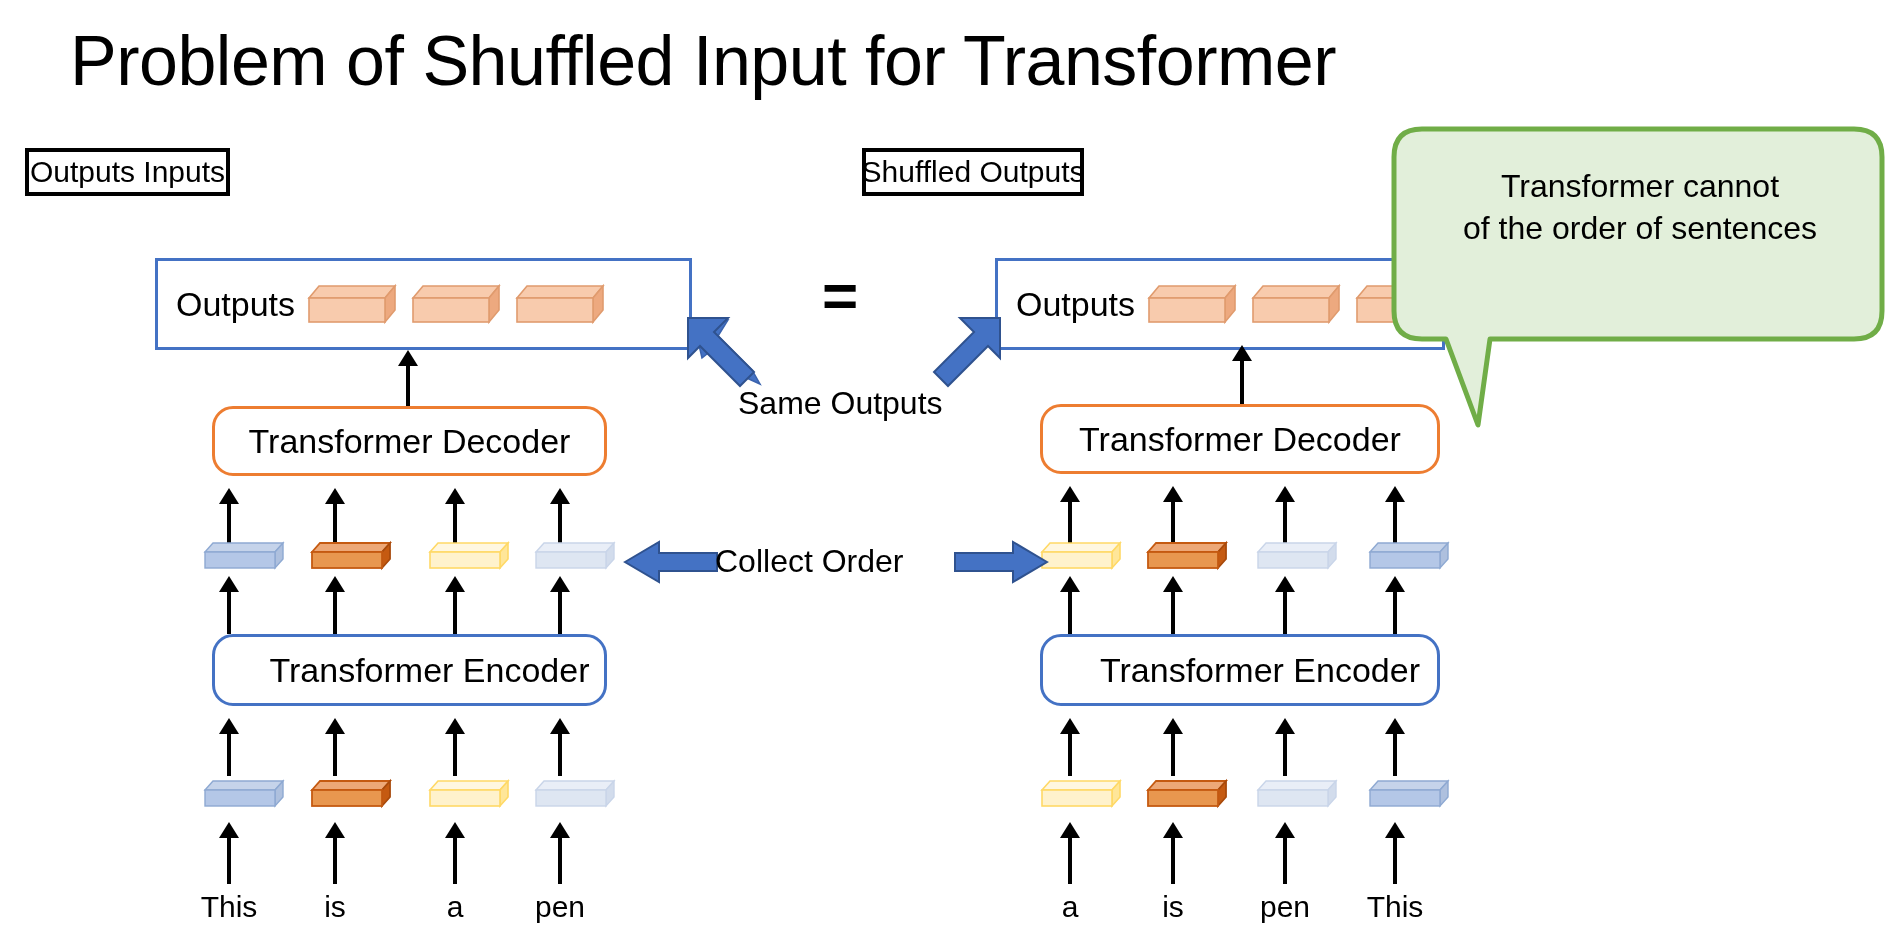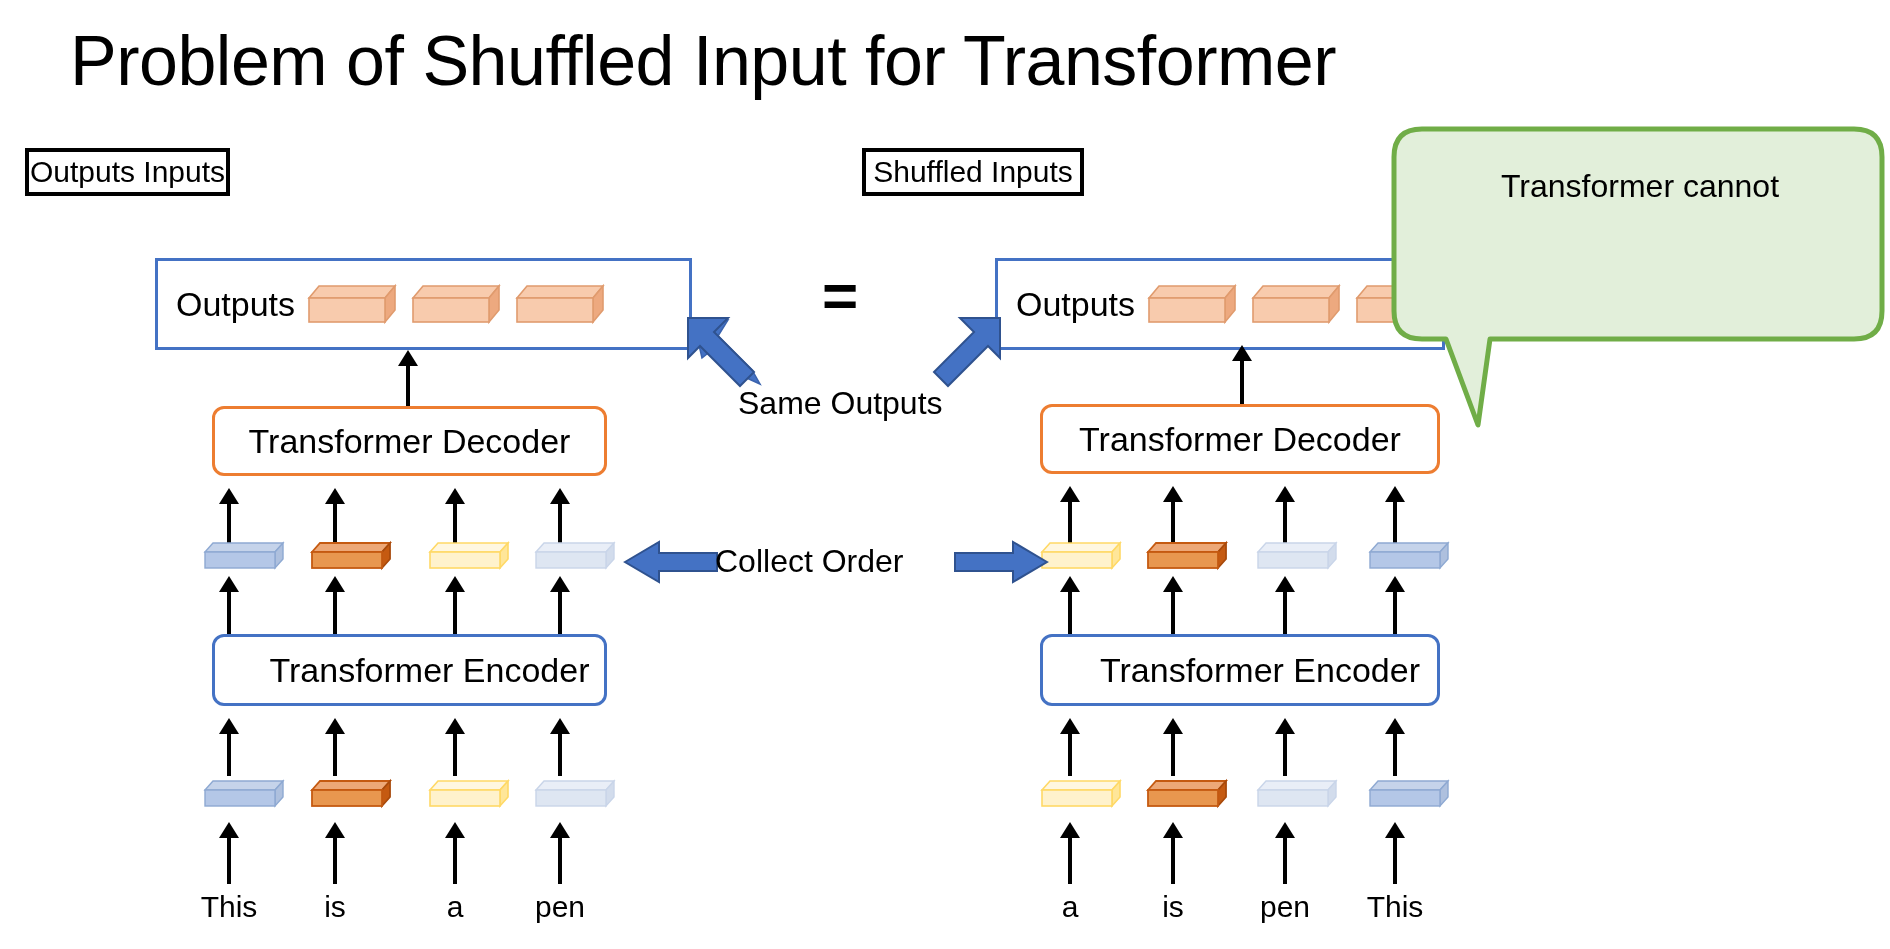--- a/index.html
+++ b/index.html
@@ -49,21 +49,21 @@
     color: #000;
     margin-left: 18px;
     margin-right: 14px;
     white-space: nowrap;
   }
   .outputs-blocks { display: flex; align-items: center; gap: 18px; }
 
   
   .tbox {
     border: 3px solid;
-    border-radius: 12px;
+    border-radius: 21px;
     background: #ffffff;
     display: flex; align-items: center; justify-content: center;
     font-size: 34px; color: #000;
     white-space: nowrap;
   }
   .tbox.decoder { border-color: #ED7D31; }
   .tbox.encoder { border-color: #4472C4; padding-left: 40px; }
 
   
   .uparrow { position: absolute; }
@@ -108,21 +108,21 @@
 
 <div id="stage">
 
   <div class="abs title">Problem of Shuffled Input for Transformer</div>
 
   <div class="abs caption-box" style="left:25px; top:148px; width:205px; height:48px;">
     <span>Outputs Inputs</span>
   </div>
 
   <div class="abs caption-box" style="left:862px; top:148px; width:222px; height:48px;">
-    <span>Shuffled Inputs</span>
+    <span>Shuffled Outputs</span>
   </div>
 
   <div class="abs outputs-panel" style="left:155px; top:258px; width:537px; height:92px;">
     <span class="outputs-label">Outputs</span>
     <div class="outputs-blocks">
 
       <svg width="86" height="40" viewBox="0 0 86 40">
         <polygon points="0,14 10,2 86,2 76,14" fill="#F8CBAD" stroke="#E09B6E" stroke-width="1.6"></polygon>
         <polygon points="76,14 86,2 86,26 76,38" fill="#EDA97F" stroke="#E09B6E" stroke-width="1.6"></polygon>
         <rect x="0" y="14" width="76" height="24" fill="#F8CBAD" stroke="#E09B6E" stroke-width="1.6"></rect>
@@ -453,16 +453,17 @@
                L 100 214
                L 88 300
                L 56 214
                L 32 214
                Q 4 214 4 186
                L 4 32
                Q 4 4 32 4 Z" fill="#E2EFDA" stroke="#70AD47" stroke-width="5" stroke-linejoin="round"></path>
     </svg>
     <div class="bubble-text" style="top:40px;">
       <div>Transformer cannot</div>
+      <div>of the order of sentences</div>
     </div>
   </div>
 
 </div>
 
 </body></html>

